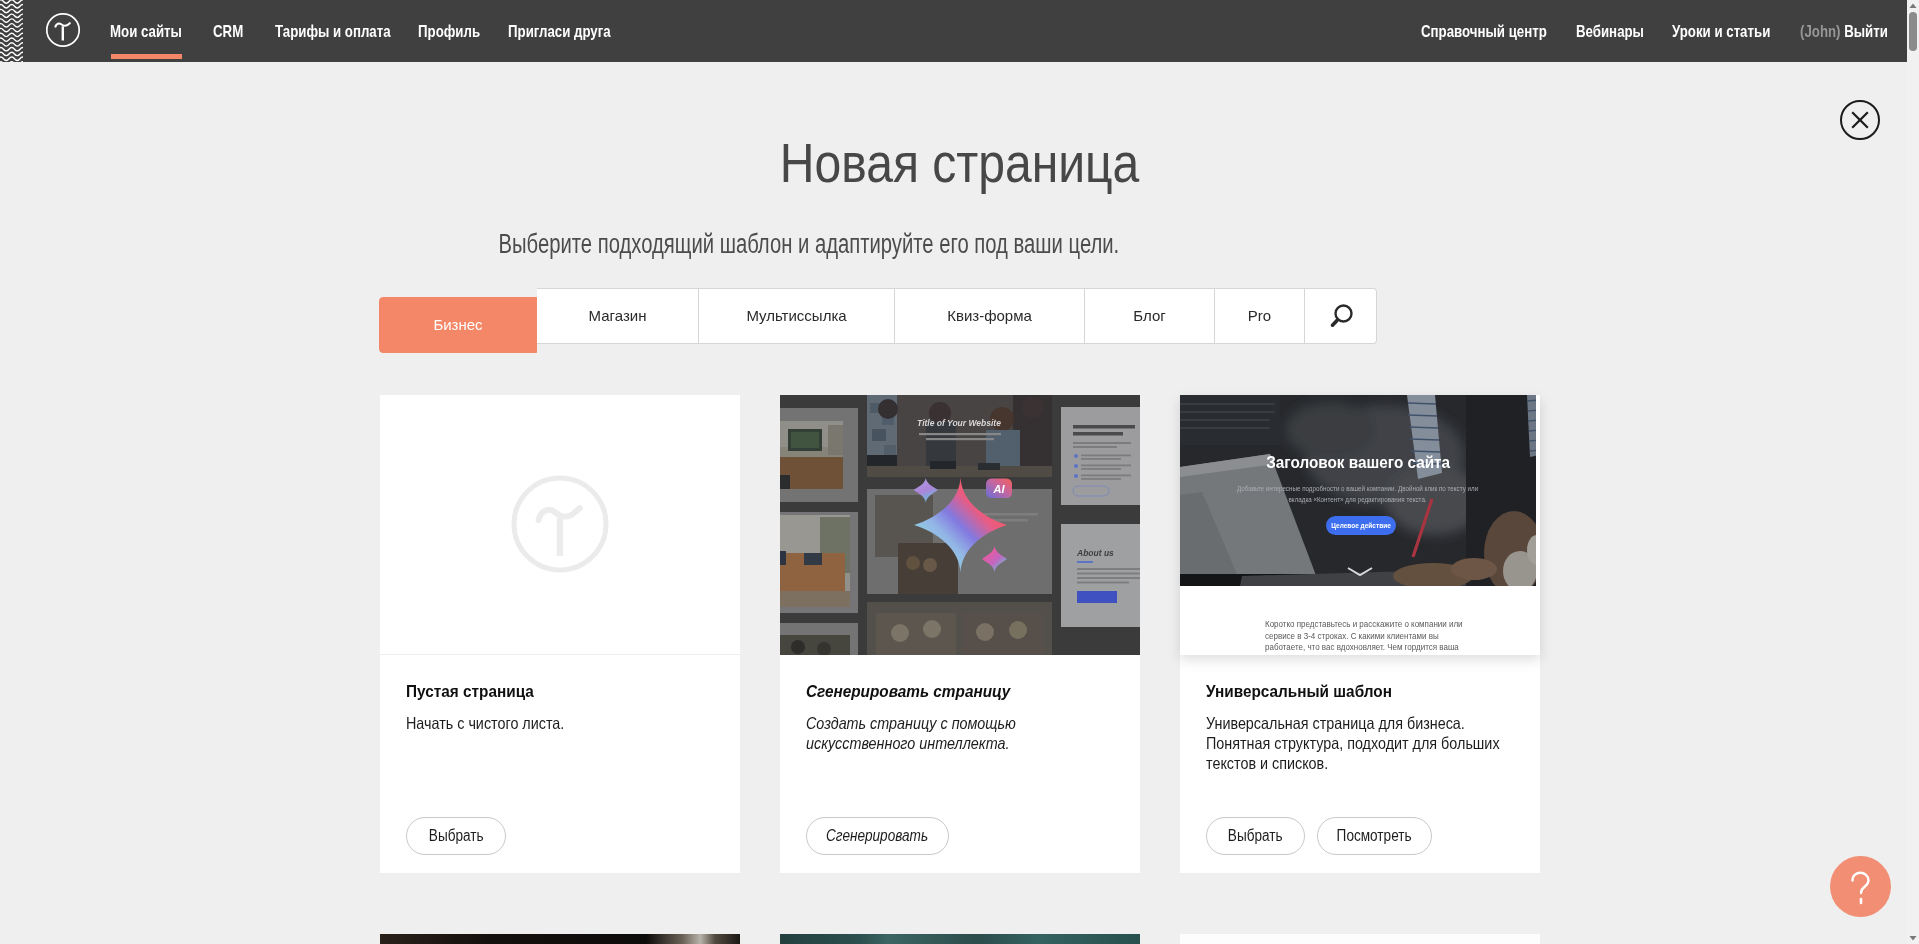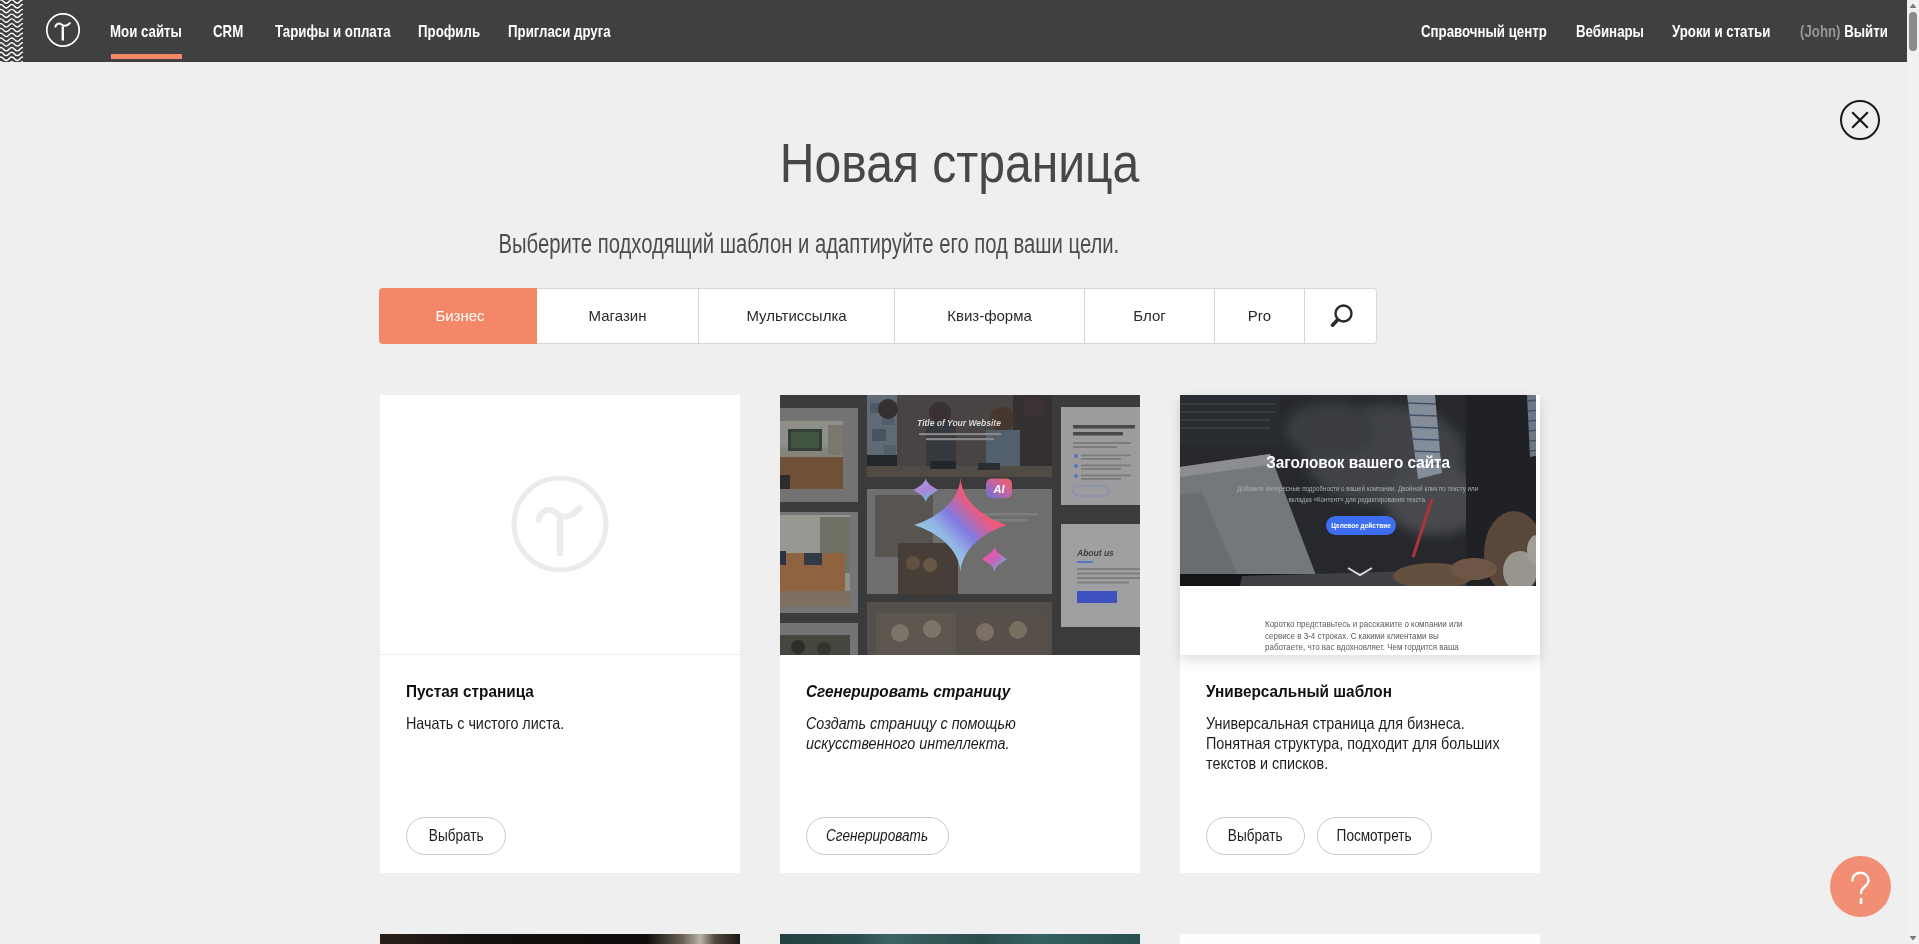--- a/index.html
+++ b/index.html
@@ -15,21 +15,21 @@
 
   
   #h1 { position:absolute; left:0; top:129px; width:1919px; text-align:center; font-size:56px; font-weight:normal; color:#474747; line-height:68px; }
   #h1 span { display:inline-block; transform:scaleX(0.858); transform-origin:center; }
   #sub { position:absolute; left:0; top:226px; width:1617px; text-align:center; font-size:27px; color:#4c4c4c; line-height:36px; }
   #sub span { display:inline-block; transform:scaleX(0.75); transform-origin:center; }
 
   
   #tabs { position:absolute; left:379px; top:288px; height:56px; display:flex; }
   .tab { height:56px; line-height:54px; text-align:center; background:#fff; border:1px solid #d6d6d6; border-left:none; color:#2a2a2a; font-size:15px; }
-  .tab.first { border-left:5px solid #1d4ed8; border-radius:4px 0 0 4px; }
+  .tab.first { border-left:1px solid #1d4ed8; border-radius:4px 0 0 4px;margin-top:9px; }
   .tab.active { background:#f48768; border-color:#f48768; color:#fff; }
   .tab.last { border-radius:0 4px 4px 0; }
 
   
   .card { position:absolute; top:395px; width:360px; height:478px; background:#fff; }
   .cardtitle { position:absolute; left:26px; top:287px; font-size:16.5px; font-weight:bold; color:#101010; white-space:nowrap; transform:scaleX(0.93); transform-origin:left center; }
   .cardbody { position:absolute; left:26px; top:318px; font-size:16.5px; color:#1d1d1d; line-height:20px; white-space:nowrap; transform:scaleX(0.87); transform-origin:left top; }
   .pill { position:absolute; top:422px; height:38px; line-height:36px; border:1px solid #c9c9c9; border-radius:19px; background:#fff; color:#1d1d1d; font-size:16px; text-align:center; }
   .pill span { display:inline-block; transform:scaleX(0.85); transform-origin:center; }
   .divider { position:absolute; left:0; top:259px; width:360px; height:1px; background:#ededed; }

